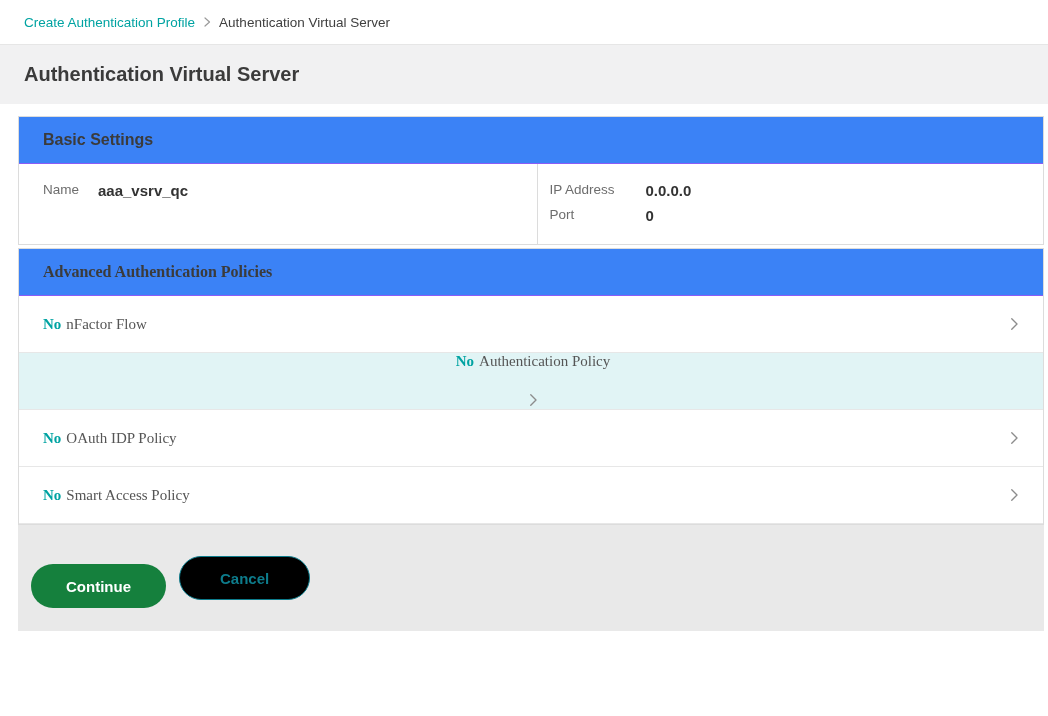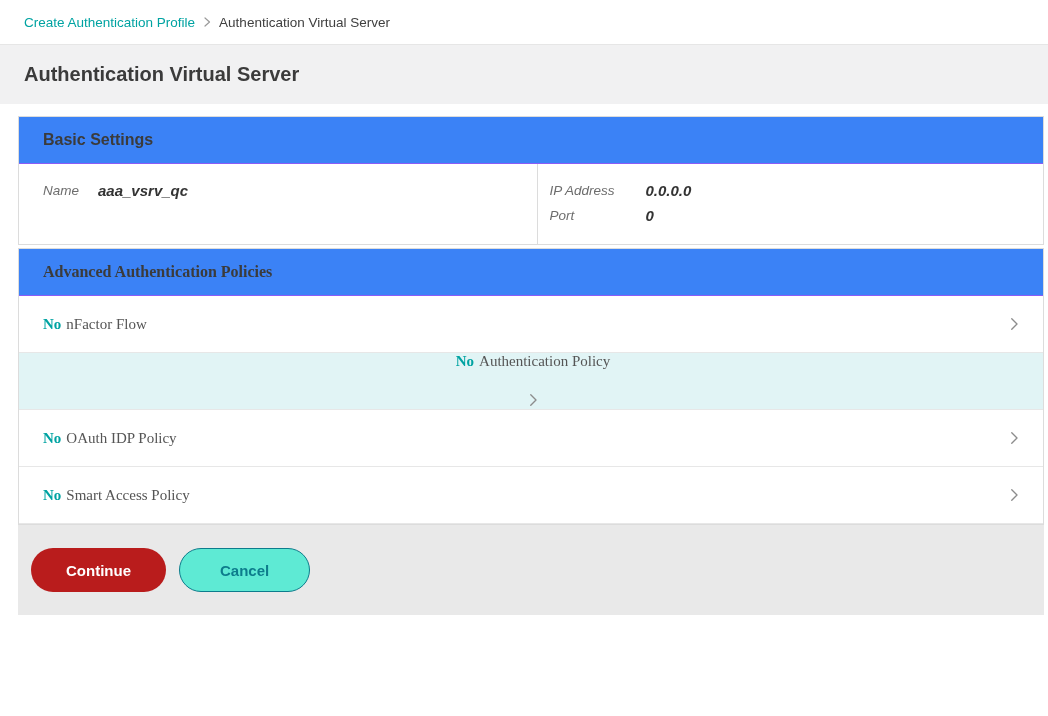--- a/index.html
+++ b/index.html
@@ -38,21 +38,21 @@
     background: #3b82f6;
     padding: 14px 24px;
     border-bottom: 1px solid #8b5cf6;
   }
   .panel-title { font-size: 16px; font-weight: bold; color: #3b3b3b; }
 
   
   .basic-body { display: flex; }
   .basic-col { flex: 1; padding: 18px 24px 20px 24px; }
   .basic-col + .basic-col { border-left: 1px solid #dcdcdc; padding-left: 12px; }
-  .field-row { display: flex; align-items: center; margin-bottom: 8px; font-style: italic; }
+  .field-row { display: flex; align-items: flex-start; margin-bottom: 8px; }
   .field-row:last-child { margin-bottom: 0; }
   .field-label { color: #6d6d6d; font-size: 13.5px; width: 82px; flex: none; }
   .field-label.name-label { width: 41px; }
   .field-value { font-size: 15px; font-weight: bold; color: #333333; margin-left: 14px; }
 
   
   .policy-row {
     display: flex;
     align-items: center;
     justify-content: space-between;
@@ -77,22 +77,22 @@
     padding: 23px 13px;
   }
   .btn {
     height: 44px;
     border-radius: 22px;
     font-family: inherit;
     font-size: 15px;
     font-weight: bold;
     cursor: pointer;
   }
-  .btn-primary { background: #b91c1c; color: #ffffff; border: none; padding: 0 35px; }
-  .btn-secondary { background: #5eead4; color: #0d7c8c; border: 1px solid #0d7c8c; padding: 0 40px; }
+  .btn-primary { background: #15803d; color: #ffffff; border: none; padding: 0 35px; margin-top: 16px; }
+  .btn-secondary { background: #000000; color: #0d7c8c; border: 1px solid #0d7c8c; padding: 0 40px; }
 </style>
 </head>
 <body>
 
 <div class="breadcrumb-bar">
   <span class="breadcrumb-link">Create Authentication Profile</span>
   <span class="breadcrumb-sep">
     <svg width="12" height="12" viewBox="0 0 24 24" fill="none" stroke="currentColor" stroke-width="2.4" stroke-linecap="round" stroke-linejoin="round">
         <polyline points="8 4 17 12 8 20"></polyline>
       </svg>

